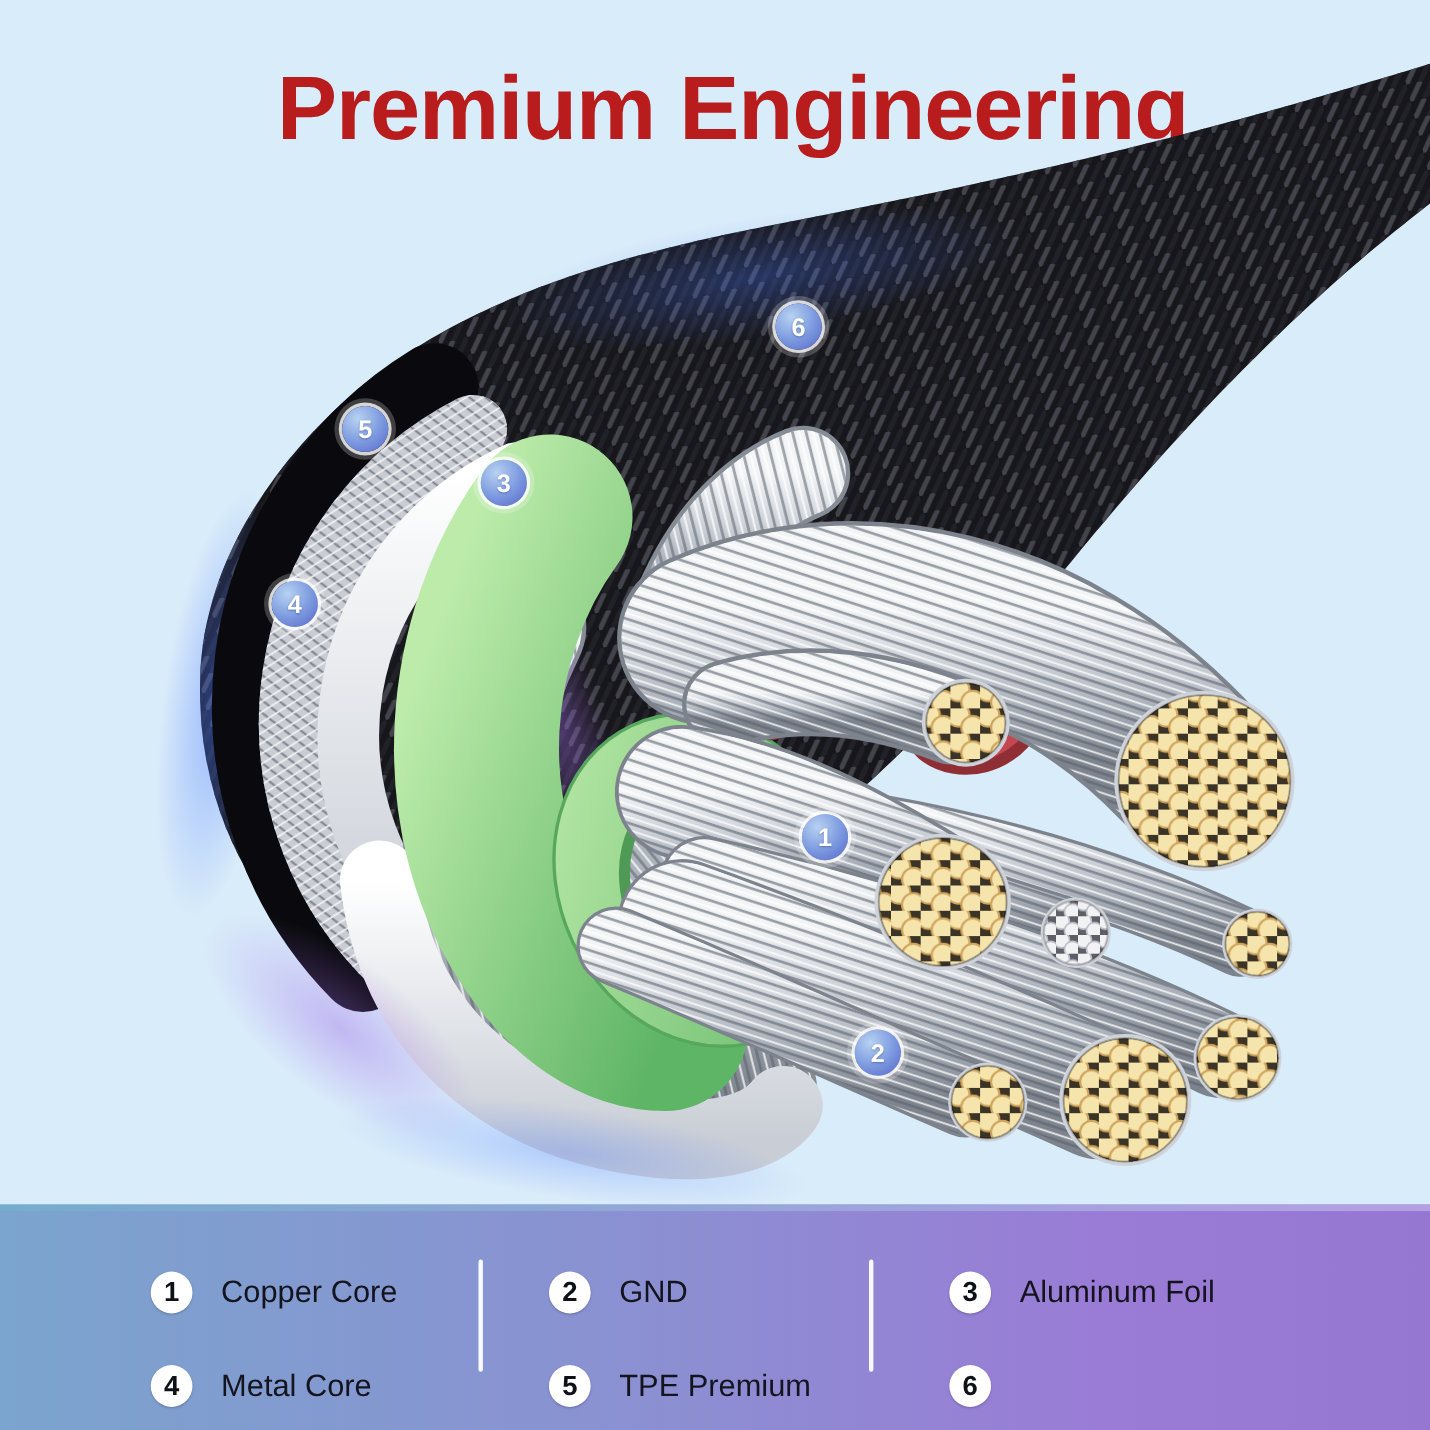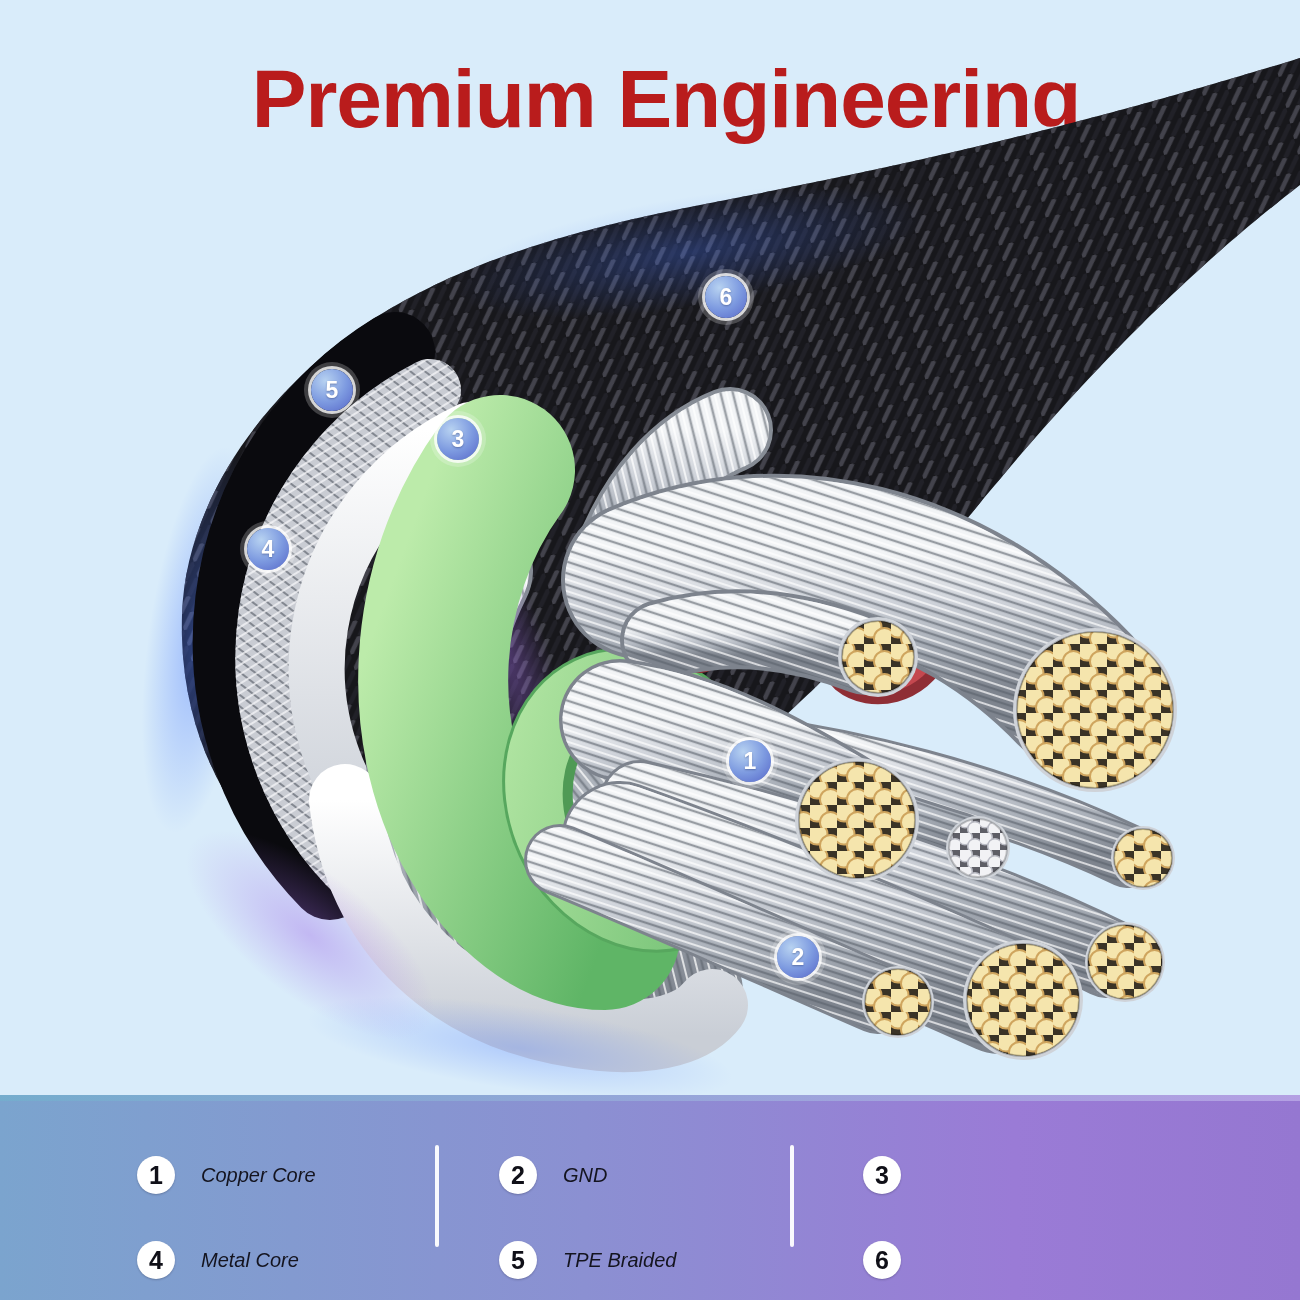--- a/index.html
+++ b/index.html
@@ -33,21 +33,21 @@
   }
   .legend-item{
     position:absolute;display:flex;align-items:center;gap:26px;height:42px;
   }
   .legend-badge{
     width:38px;height:38px;border-radius:50%;background:#ffffff;flex:0 0 auto;
     display:flex;align-items:center;justify-content:center;
     color:#101018;font-size:25px;font-weight:bold;
     box-shadow:0 1px 2px rgba(20,20,40,.25);
   }
-  .legend-label{font-size:20px;color:#14141f;white-space:nowrap;font-style:italic;}
+  .legend-label{font-size:28px;color:#14141f;white-space:nowrap;}
   .legend-divider{
     position:absolute;top:50px;width:4px;height:102px;border-radius:2px;
     background:rgba(255,255,255,.95);
   }
 </style>
 </head>
 <body>
 
 <div class="stage">
 
@@ -273,28 +273,29 @@
     <div class="legend-item" style="left:137px;top:59px;">
       <span class="legend-badge">1</span>
       <span class="legend-label">Copper Core</span>
     </div>
     <div class="legend-item" style="left:499px;top:59px;">
       <span class="legend-badge">2</span>
       <span class="legend-label">GND</span>
     </div>
     <div class="legend-item" style="left:863px;top:59px;">
       <span class="legend-badge">3</span>
+      <span class="legend-label">Aluminum Foil</span>
     </div>
     <div class="legend-item" style="left:137px;top:144px;">
       <span class="legend-badge">4</span>
       <span class="legend-label">Metal Core</span>
     </div>
     <div class="legend-item" style="left:499px;top:144px;">
       <span class="legend-badge">5</span>
-      <span class="legend-label">TPE Braided</span>
+      <span class="legend-label">TPE Premium</span>
     </div>
     <div class="legend-item" style="left:863px;top:144px;">
       <span class="legend-badge">6</span>
     </div>
     <div class="legend-divider" style="left:435px;"></div>
     <div class="legend-divider" style="left:790px;"></div>
   </div>
 
 </div>
 

